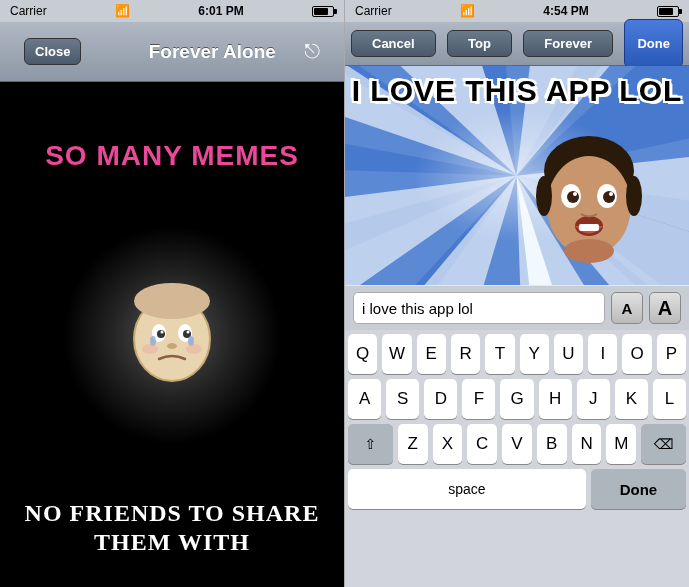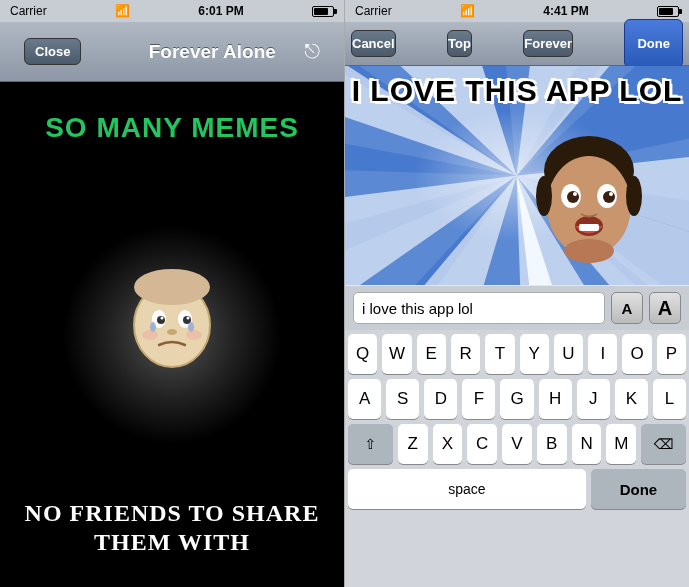--- a/index.html
+++ b/index.html
@@ -83,29 +83,30 @@
       top: 50%;
       left: 50%;
       transform: translate(-50%, -50%);
       width: 220px;
       height: 220px;
       background: radial-gradient(ellipse, #555 0%, #222 40%, #000 70%);
       border-radius: 50%;
     }
 
     .meme-text-top {
-      color: #22c55e;
+      color: #ec4899;
       font-size: 28px;
       font-weight: 900;
       text-align: center;
       font-family: Impact, Arial Black, sans-serif;
       text-transform: uppercase;
       letter-spacing: 1px;
       z-index: 2;
       text-shadow: 2px 2px 4px #000, -2px -2px 4px #000, 2px -2px 4px #000, -2px 2px 4px #000;
+      margin-top: 28px;
     }
 
     .forever-alone-face {
       z-index: 2;
       width: 110px;
       height: 110px;
     }
 
     .meme-text-bottom {
       color: #fff;
@@ -150,21 +151,21 @@
       border-bottom: 1px solid #666;
       gap: 4px;
     }
 
     .nav-btn-small {
       background: linear-gradient(180deg, #6a7a8a 0%, #4a5a6a 100%);
       color: #fff;
       border: 1px solid #333;
       border-radius: 6px;
       font-size: 13px;
-      padding: 5px 0;
+      padding: 5px 20px;
       font-weight: 600;
     }
 
     .nav-btn-done {
       background: linear-gradient(180deg, #4a7adb 0%, #2a5ab8 100%);
       color: #fff;
       border: 1px solid #1a3a8a;
       border-radius: 6px;
       font-size: 13px;
       padding: 16px 12px;
@@ -382,21 +383,21 @@
       <ellipse cx="77" cy="68" rx="8" ry="5" fill="#f0a0a0" opacity="0.4"></ellipse>
     </svg>
     <div class="meme-text-bottom">NO FRIENDS TO SHARE THEM WITH</div>
   </div>
 </div>
 
 <div class="phone-right">
   <div class="status-bar-right">
     <span>Carrier</span>
     <span>📶</span>
-    <span style="font-weight:600;">4:41 PM</span>
+    <span style="font-weight:600;">4:54 PM</span>
     <span>
       <span class="battery-icon"><span class="battery-fill"></span></span>
     </span>
   </div>
   <div class="nav-bar-right">
     <button class="nav-btn-small">Cancel</button>
     <button class="nav-btn-small">Top</button>
     <button class="nav-btn-small">Forever</button>
     <button class="nav-btn-done">Done</button>
   </div>

